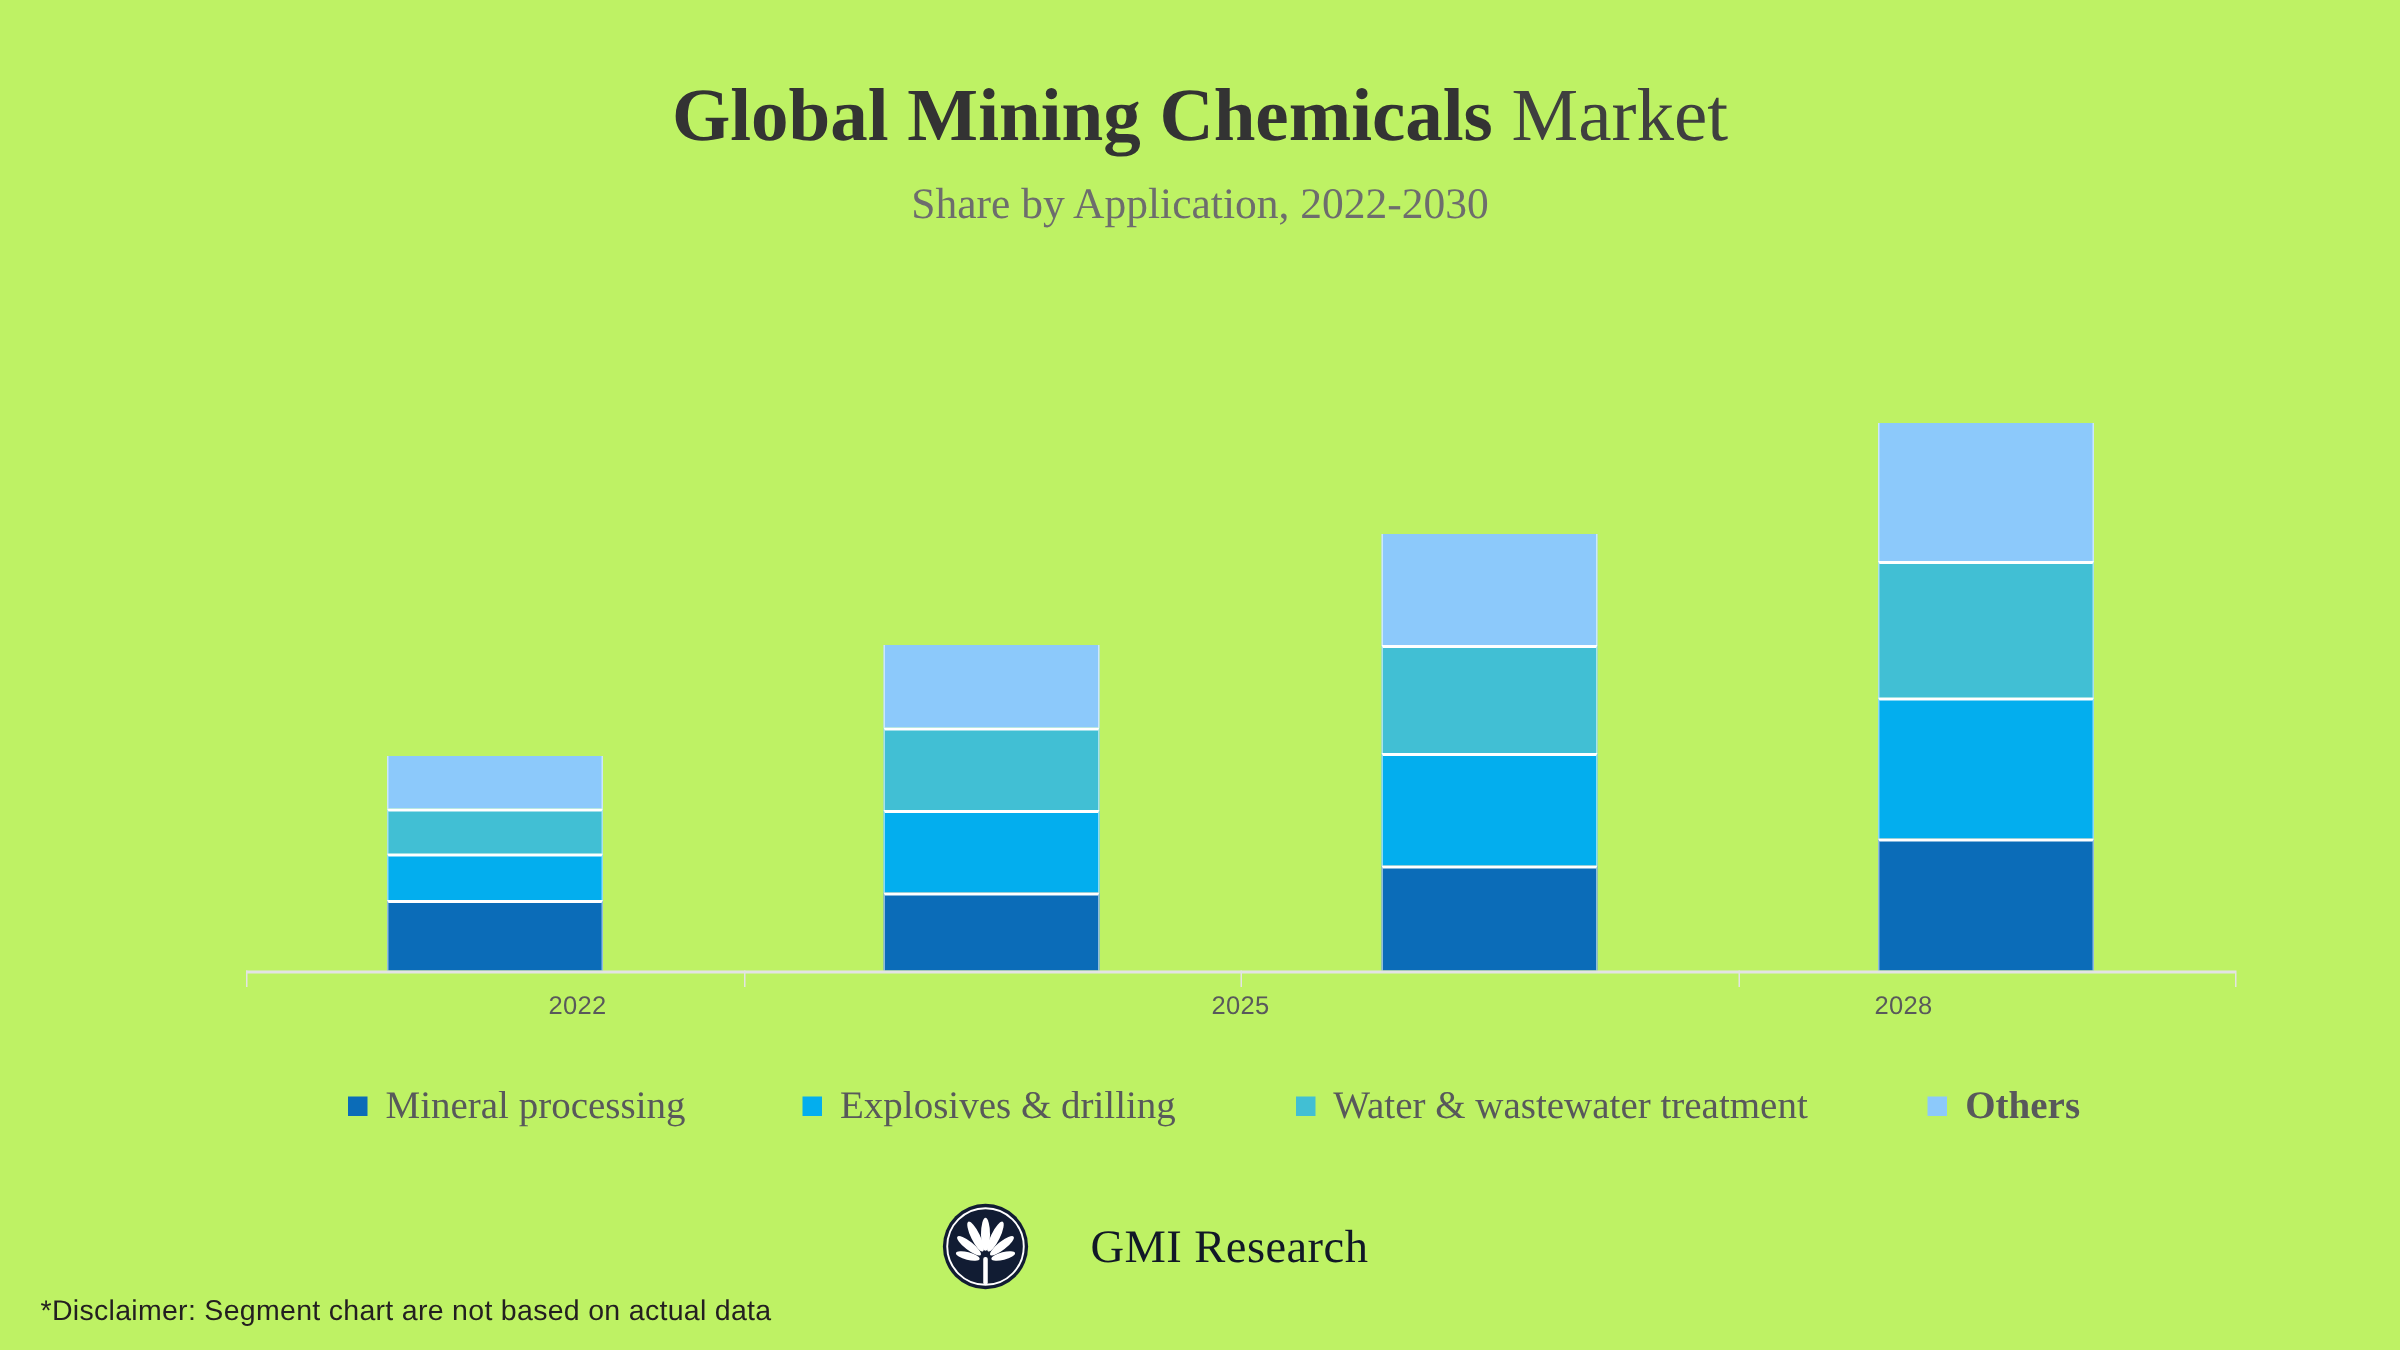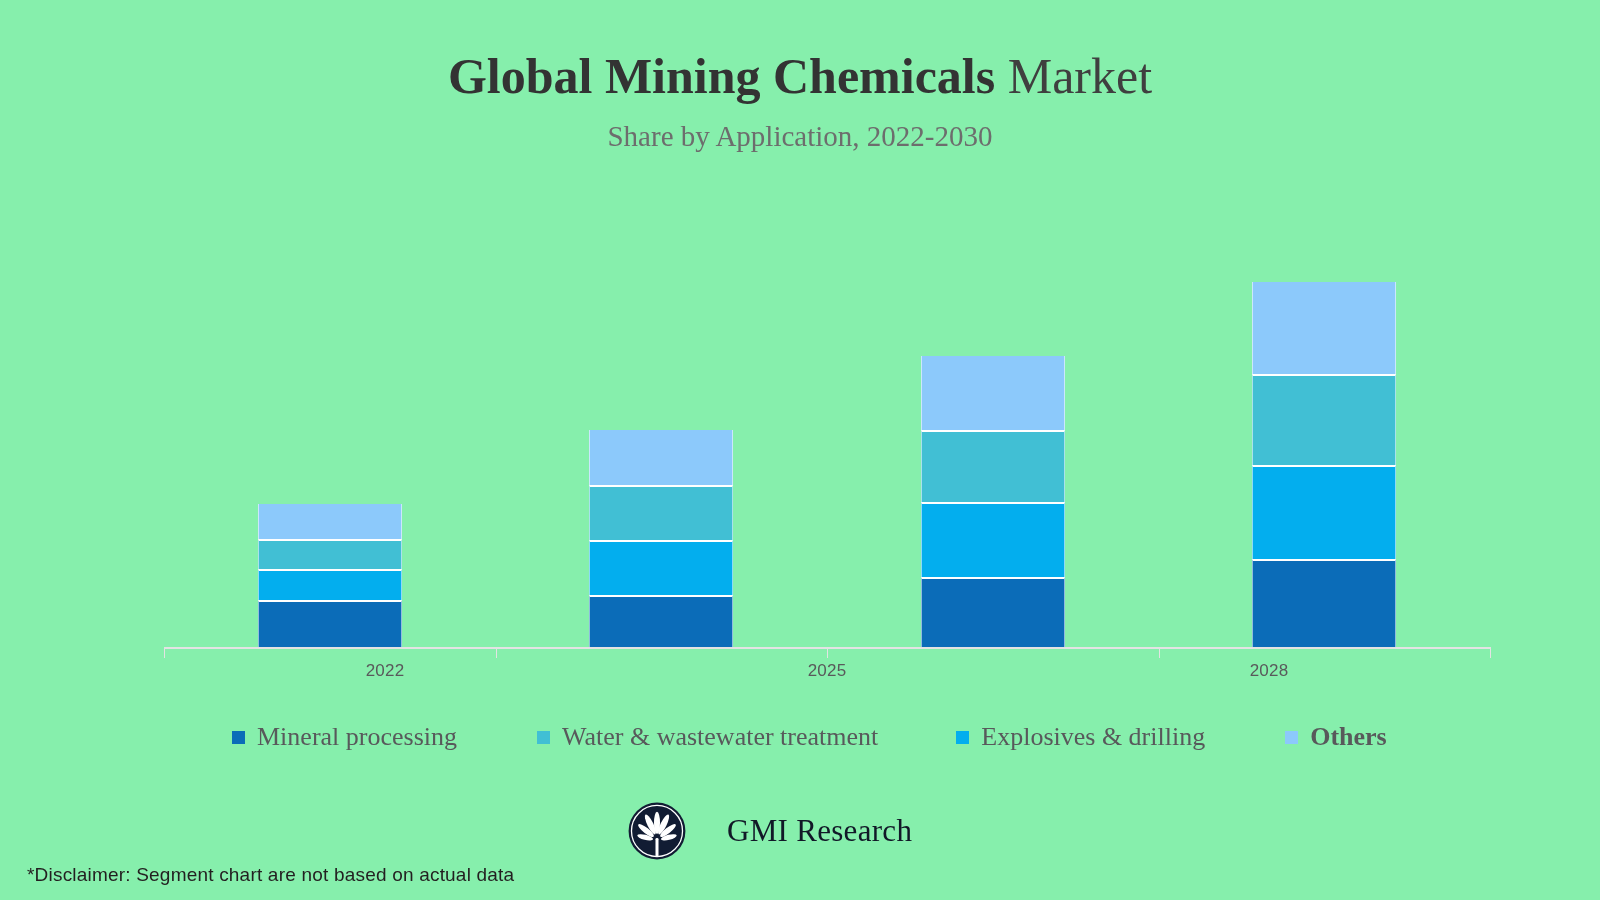--- a/index.html
+++ b/index.html
@@ -11,21 +11,21 @@
     width: 1600px;
     height: 900px;
     overflow: hidden;
     font-family: "Liberation Serif", serif;
     position: relative;
   }
 
   .page {
     position: absolute;
     inset: 0;
-    background: #86efac;
+    background: #bef264;
   }
 
   
   .title-block {
     position: absolute;
     top: 44px;
     left: 0;
     width: 1600px;
     text-align: center;
   }
@@ -252,27 +252,27 @@
       <div class="cat-label">2022</div>
       <div class="cat-label">2025</div>
       <div class="cat-label">2028</div>
     </div>
 
   <div class="legend">
       <div class="legend-item i0">
         <span class="legend-swatch" style="background: rgb(11, 108, 184);"></span>
         <span class="legend-label">Mineral processing</span>
       </div>
+      <div class="legend-item i1">
+        <span class="legend-swatch" style="background: rgb(3, 174, 238);"></span>
+        <span class="legend-label">Explosives &amp; drilling</span>
+      </div>
       <div class="legend-item i2">
         <span class="legend-swatch" style="background: rgb(65, 191, 212);"></span>
         <span class="legend-label">Water &amp; wastewater treatment</span>
-      </div>
-      <div class="legend-item i1">
-        <span class="legend-swatch" style="background: rgb(3, 174, 238);"></span>
-        <span class="legend-label">Explosives &amp; drilling</span>
       </div>
       <div class="legend-item i3">
         <span class="legend-swatch" style="background: rgb(140, 201, 251);"></span>
         <span class="legend-label">Others</span>
       </div>
     </div>
 
   <div class="disclaimer">*Disclaimer:  Segment chart are not based on actual data</div>
 
   <div class="brand">

